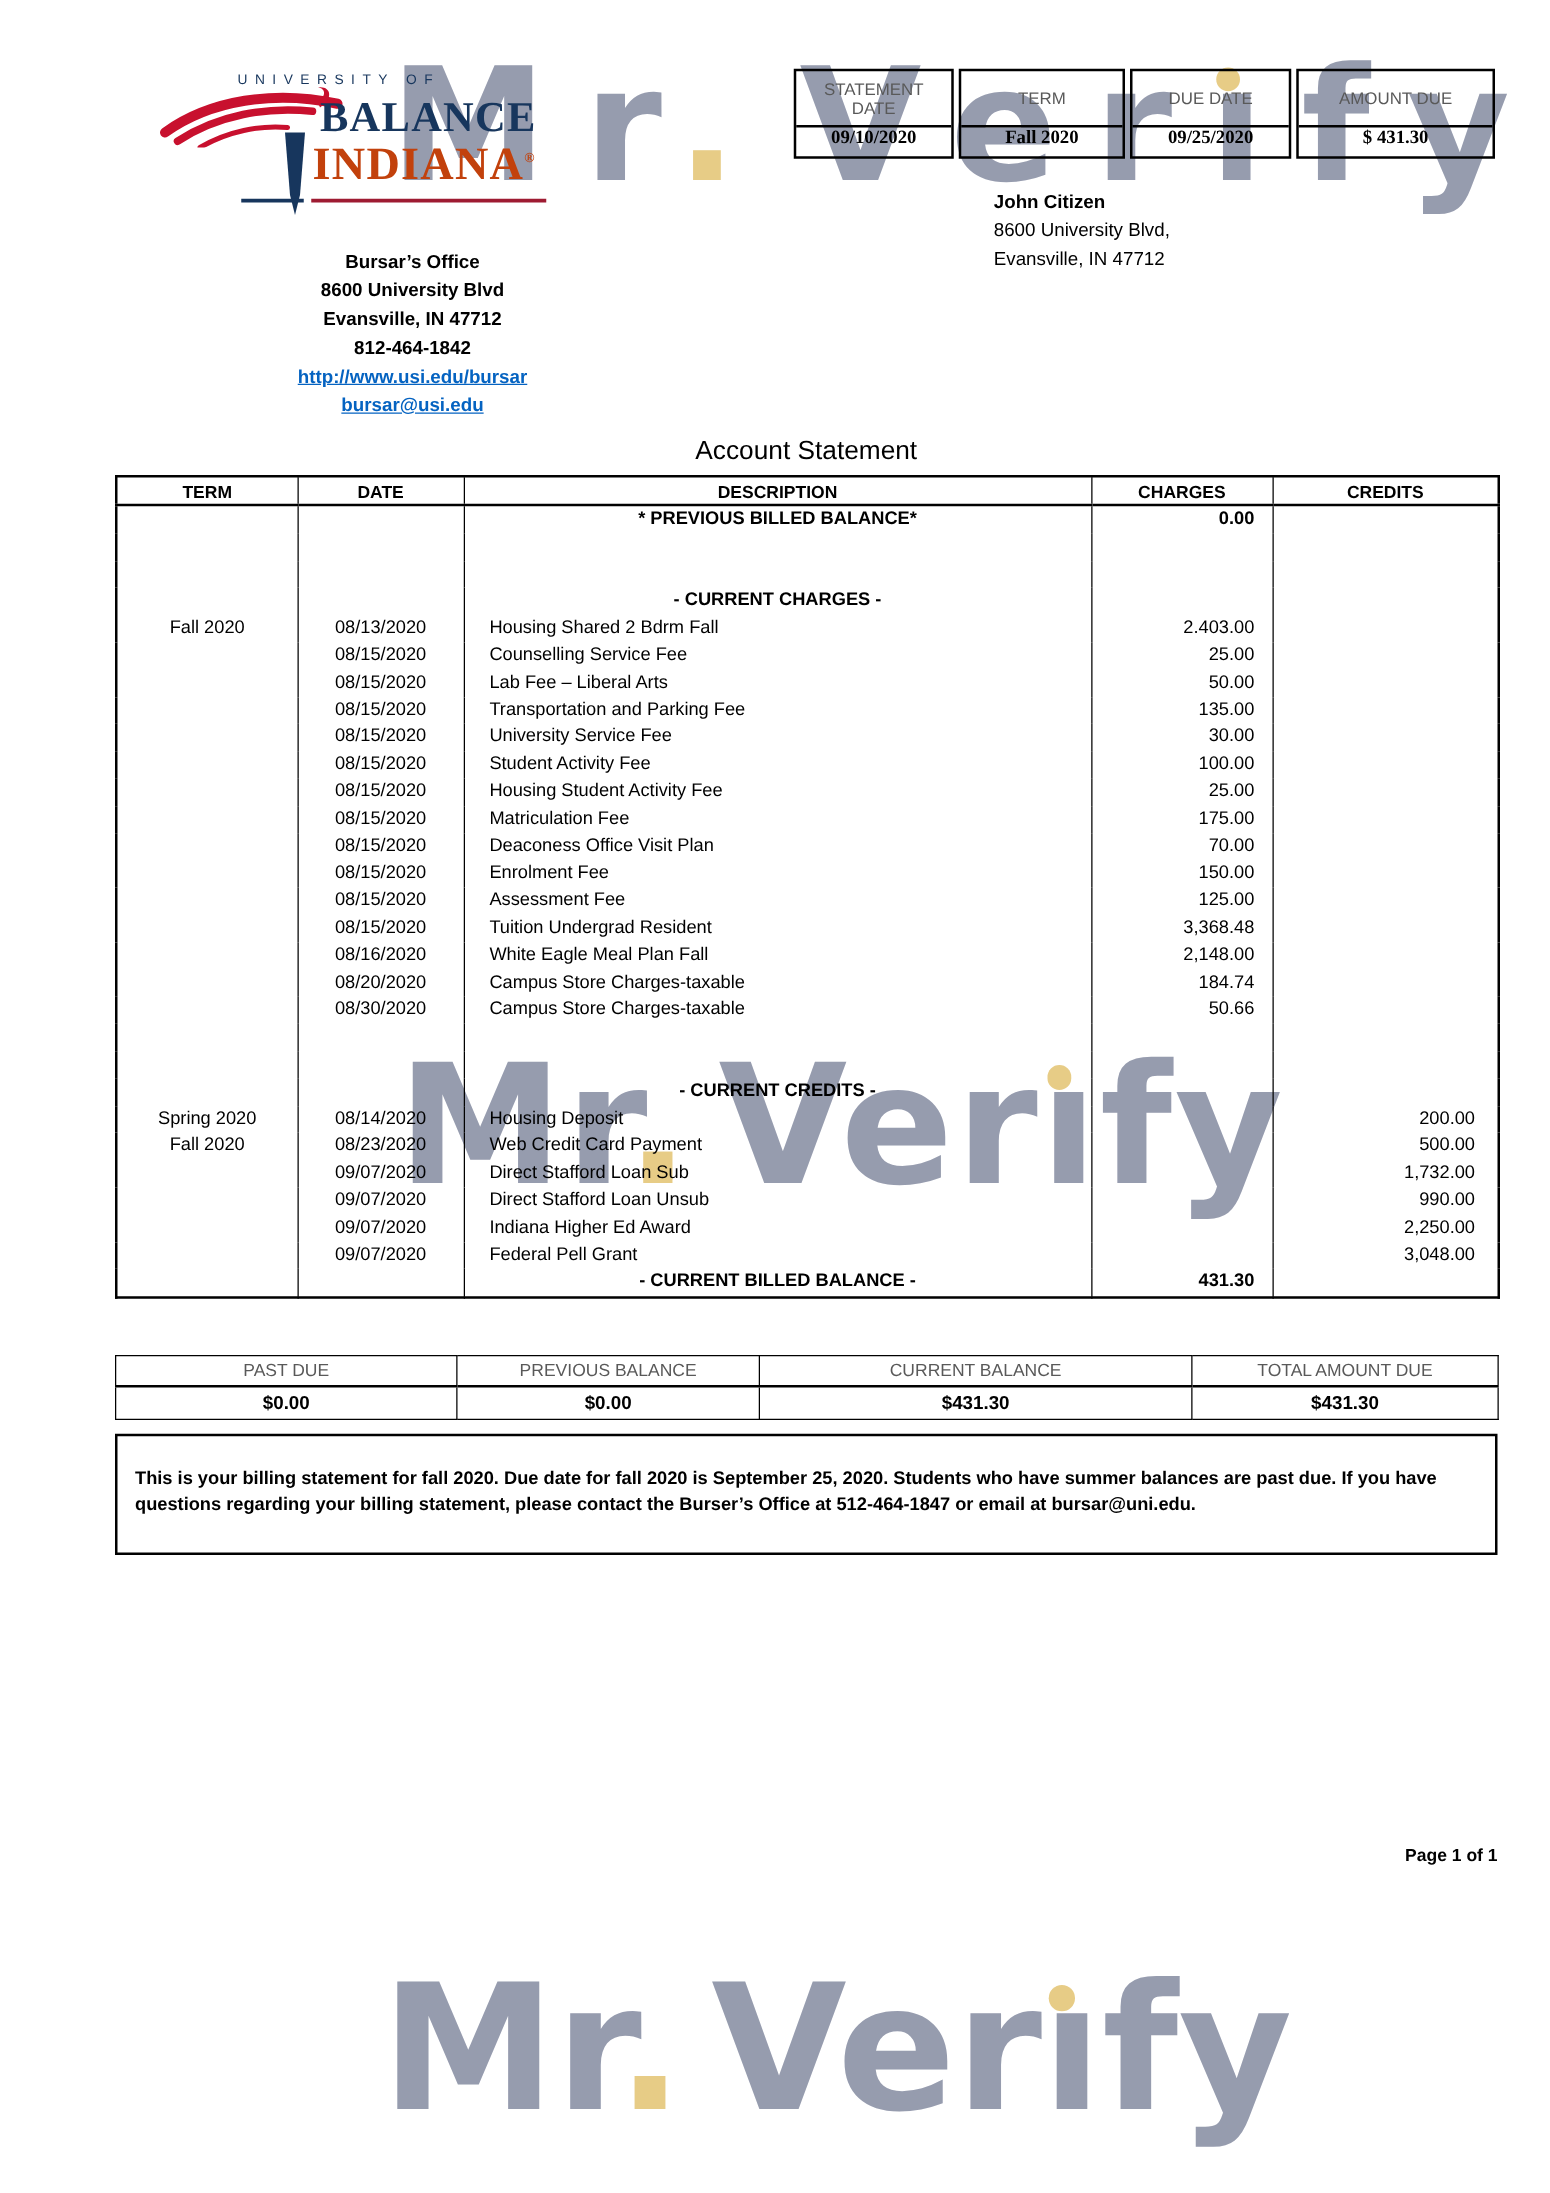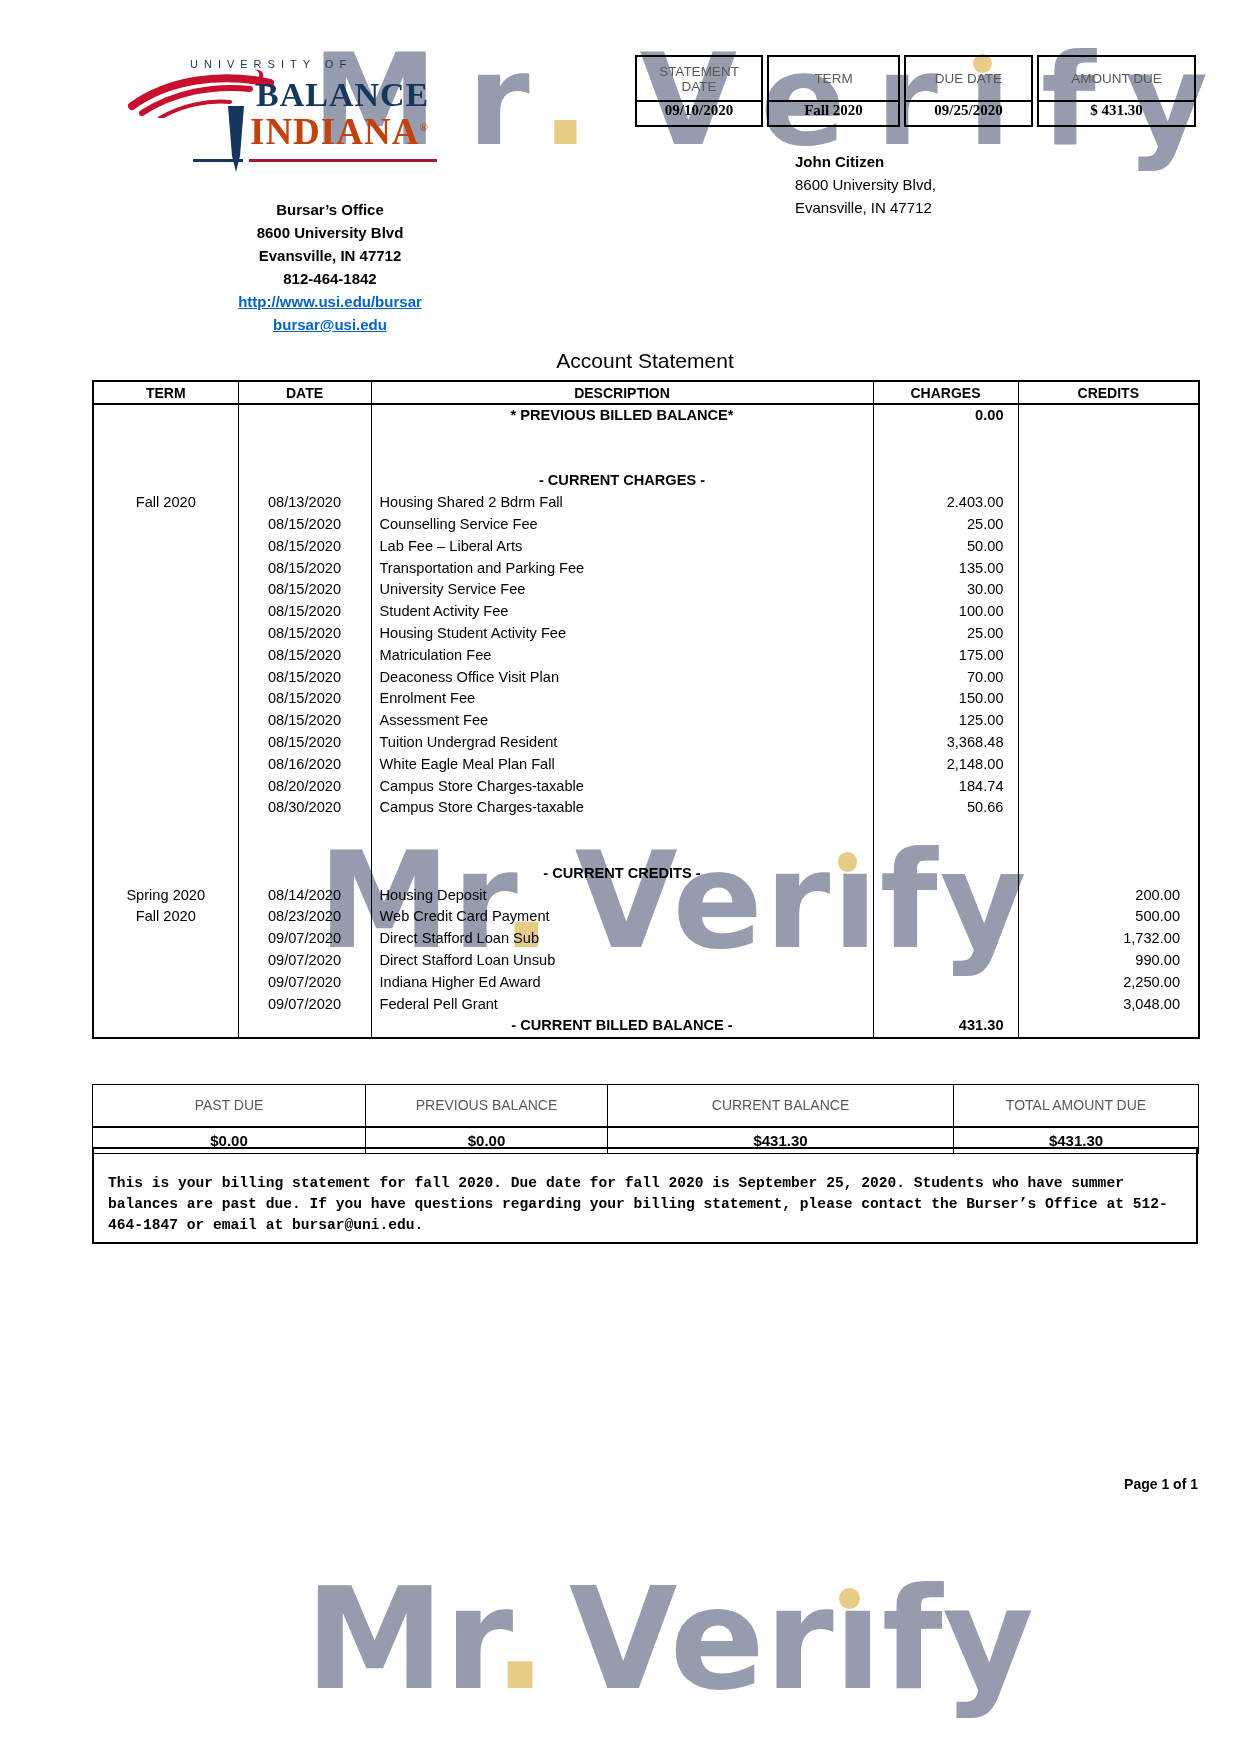--- a/index.html
+++ b/index.html
@@ -72,40 +72,39 @@
   .stmt { position:absolute; left:92px; top:380px; width:1106px;
           border-collapse:collapse; table-layout:fixed; font-size:14.6px; }
   .stmt, .stmt td, .stmt th { border:1px solid #000; }
   .stmt { border:2px solid #000; }
   .stmt th { height:23px; font-size:14px; font-weight:bold; text-align:center;
              border-bottom:2px solid #000; }
   .stmt td { height:21.8px; padding:0; line-height:21.8px; overflow:hidden;
              border-top:none; border-bottom:none; white-space:nowrap; }
   .stmt td.c-term { text-align:center; }
   .stmt td.c-date { text-align:center; }
-  .stmt td.c-desc { text-align:left; padding-left:8px; }
+  .stmt td.c-desc { text-align:left; padding-left:20px; }
   .stmt td.c-charges { text-align:right; padding-right:14px; }
   .stmt td.c-credits { text-align:right; padding-right:18px; }
   .stmt tr.emph td { font-weight:bold; }
   .stmt tr.emph td.c-desc { text-align:center; padding-left:0; }
 
   
   .summary { position:absolute; left:92px; top:1084px; width:1106px;
              border-collapse:collapse; table-layout:fixed; }
   .summary td { border:1.5px solid #000; text-align:center; }
-  .summary .sh td { height:42px; color:#595959; font-size:14px; }
+  .summary .sh td { height:24px; color:#595959; font-size:14px; }
   .summary .sv td { height:27px; font-weight:bold; font-size:15px;
                     border-top:2px solid #000;margin-left:36px; }
 
   
   .note {
     left:92px; top:1147px; width:1106px; height:97px; border:2px solid #000;
     padding:24px 16px 0 14px; font-size:14.6px; font-weight:bold;
     line-height:21px;
-    font-family:Liberation Mono, monospace;
   }
 
   .page-num { left:988px; top:1476px; width:210px; text-align:right;
               font-weight:bold; font-size:14px; }
 </style>
 </head>
 <body>
 
 <div class="page">
 

